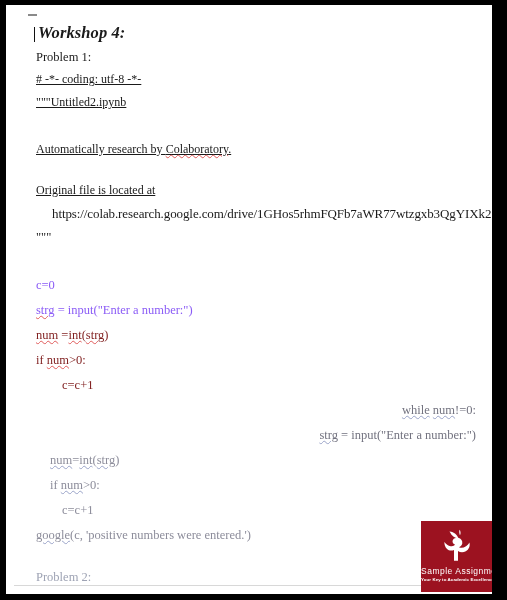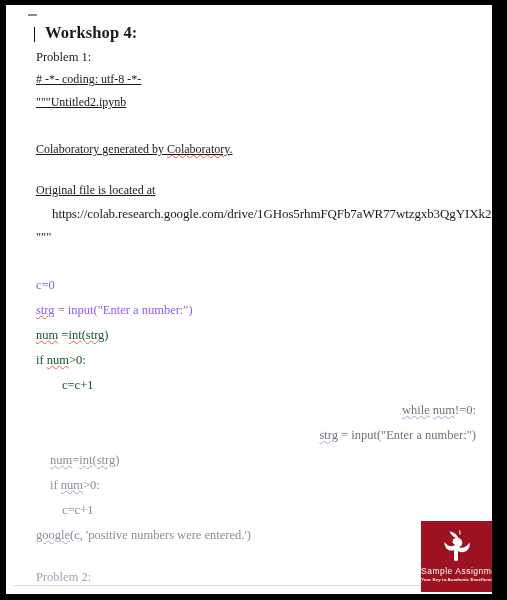--- a/index.html
+++ b/index.html
@@ -97,21 +97,22 @@
   .line {
     white-space: pre;
     line-height: 1.0;
     color: #1a1a1a;
   }
   .ln-title {
     font-size: 16.5px;
     font-weight: bold;
     letter-spacing: 0.1px;
     margin-bottom: 9px;
-    padding-left: 9px;
+    padding-left: 2px;
+    font-style: italic;
   }
   .ln-head {
     font-size: 12.5px;
     font-weight: normal;
     margin-bottom: 10px;
   }
   .ln-body {
     font-size: 12px;
     margin-bottom: 11px;
     text-decoration: underline;
@@ -130,21 +131,21 @@
     letter-spacing: -0.1px;
   }
 
   
   .code {
     font-size: 12.5px;
     margin-bottom: 10px;
     color: #8b5cf6;
     white-space: pre;
   }
-  .code.fade1 { color: #14532d; }
+  .code.fade1 { color: #7f1d1d; }
   .code.fade2 { color: #72727f; text-align: right; }
   .code.fade3 { color: #8d8d9b; }
   .ind1 { padding-left: 14px; }
   .ind2 { padding-left: 26px; }
 
   
   .sq {
     text-decoration: underline;
     text-decoration-style: wavy;
     text-decoration-color: #e05a5a;
@@ -227,21 +228,21 @@
       <div class="line ln-title">Workshop 4:</div>
 
       <div class="line ln-head">Problem 1:</div>
 
       <div class="line ln-body"># -*- coding: utf-8 -*-</div>
 
       <div class="line ln-body">"""Untitled2.ipynb</div>
 
       <div class="gap-lg"></div>
 
-      <div class="line ln-body"><span>Colaboratory generated by </span><span class="sq">Colaboratory</span><span>.</span></div>
+      <div class="line ln-body"><span>Automatically research by </span><span class="sq">Colaboratory</span><span>.</span></div>
 
       <div class="gap-md"></div>
 
       <div class="line ln-body">Original file is located at</div>
 
       <div class="line ln-url">https://colab.research.google.com/drive/1GHos5rhmFQFb7aWR77wtzgxb3QgYIXk2</div>
 
       <div class="line ln-body-tight">"""</div>
 
       <div class="gap-lg"></div>

